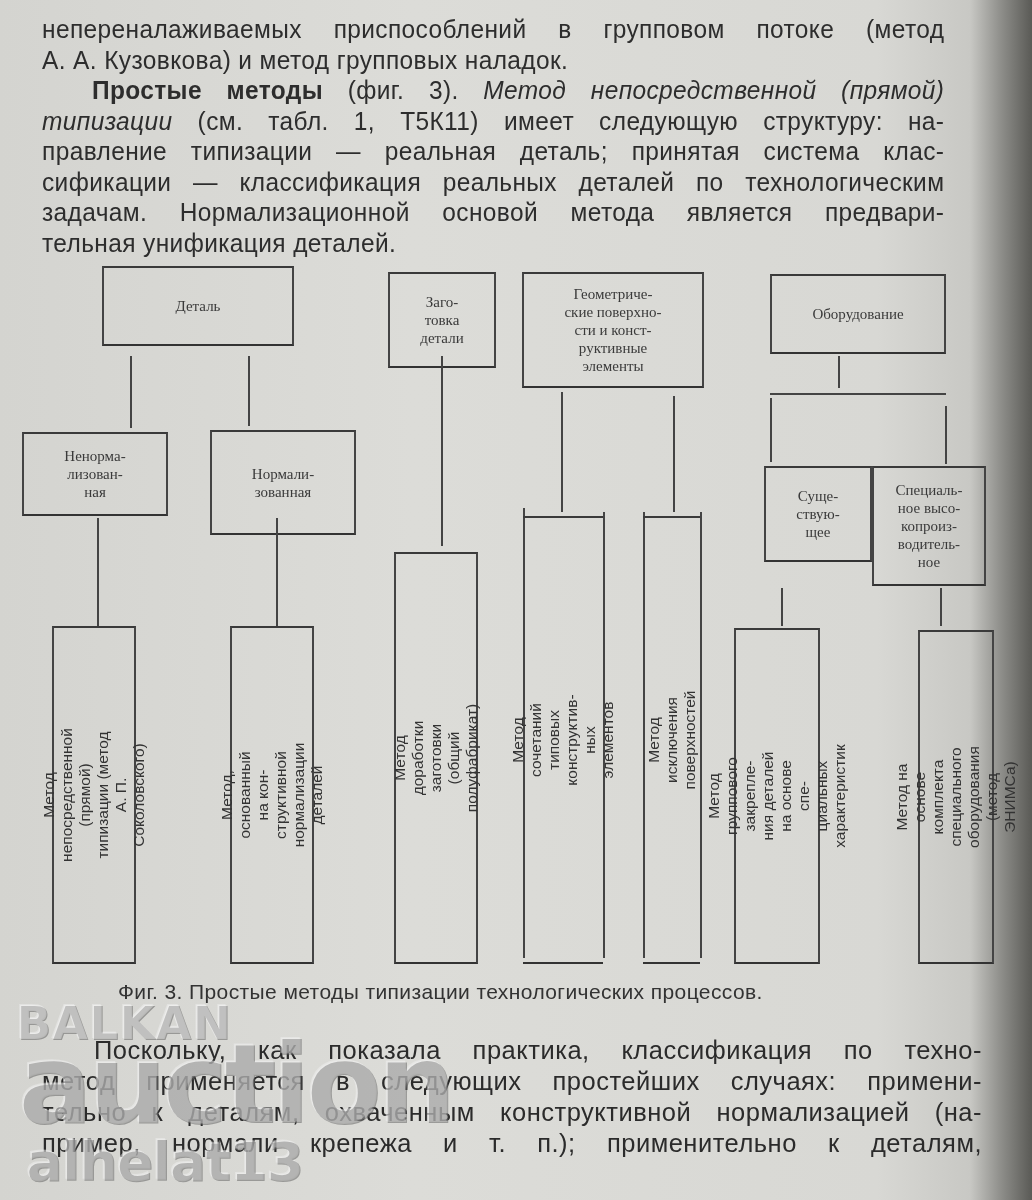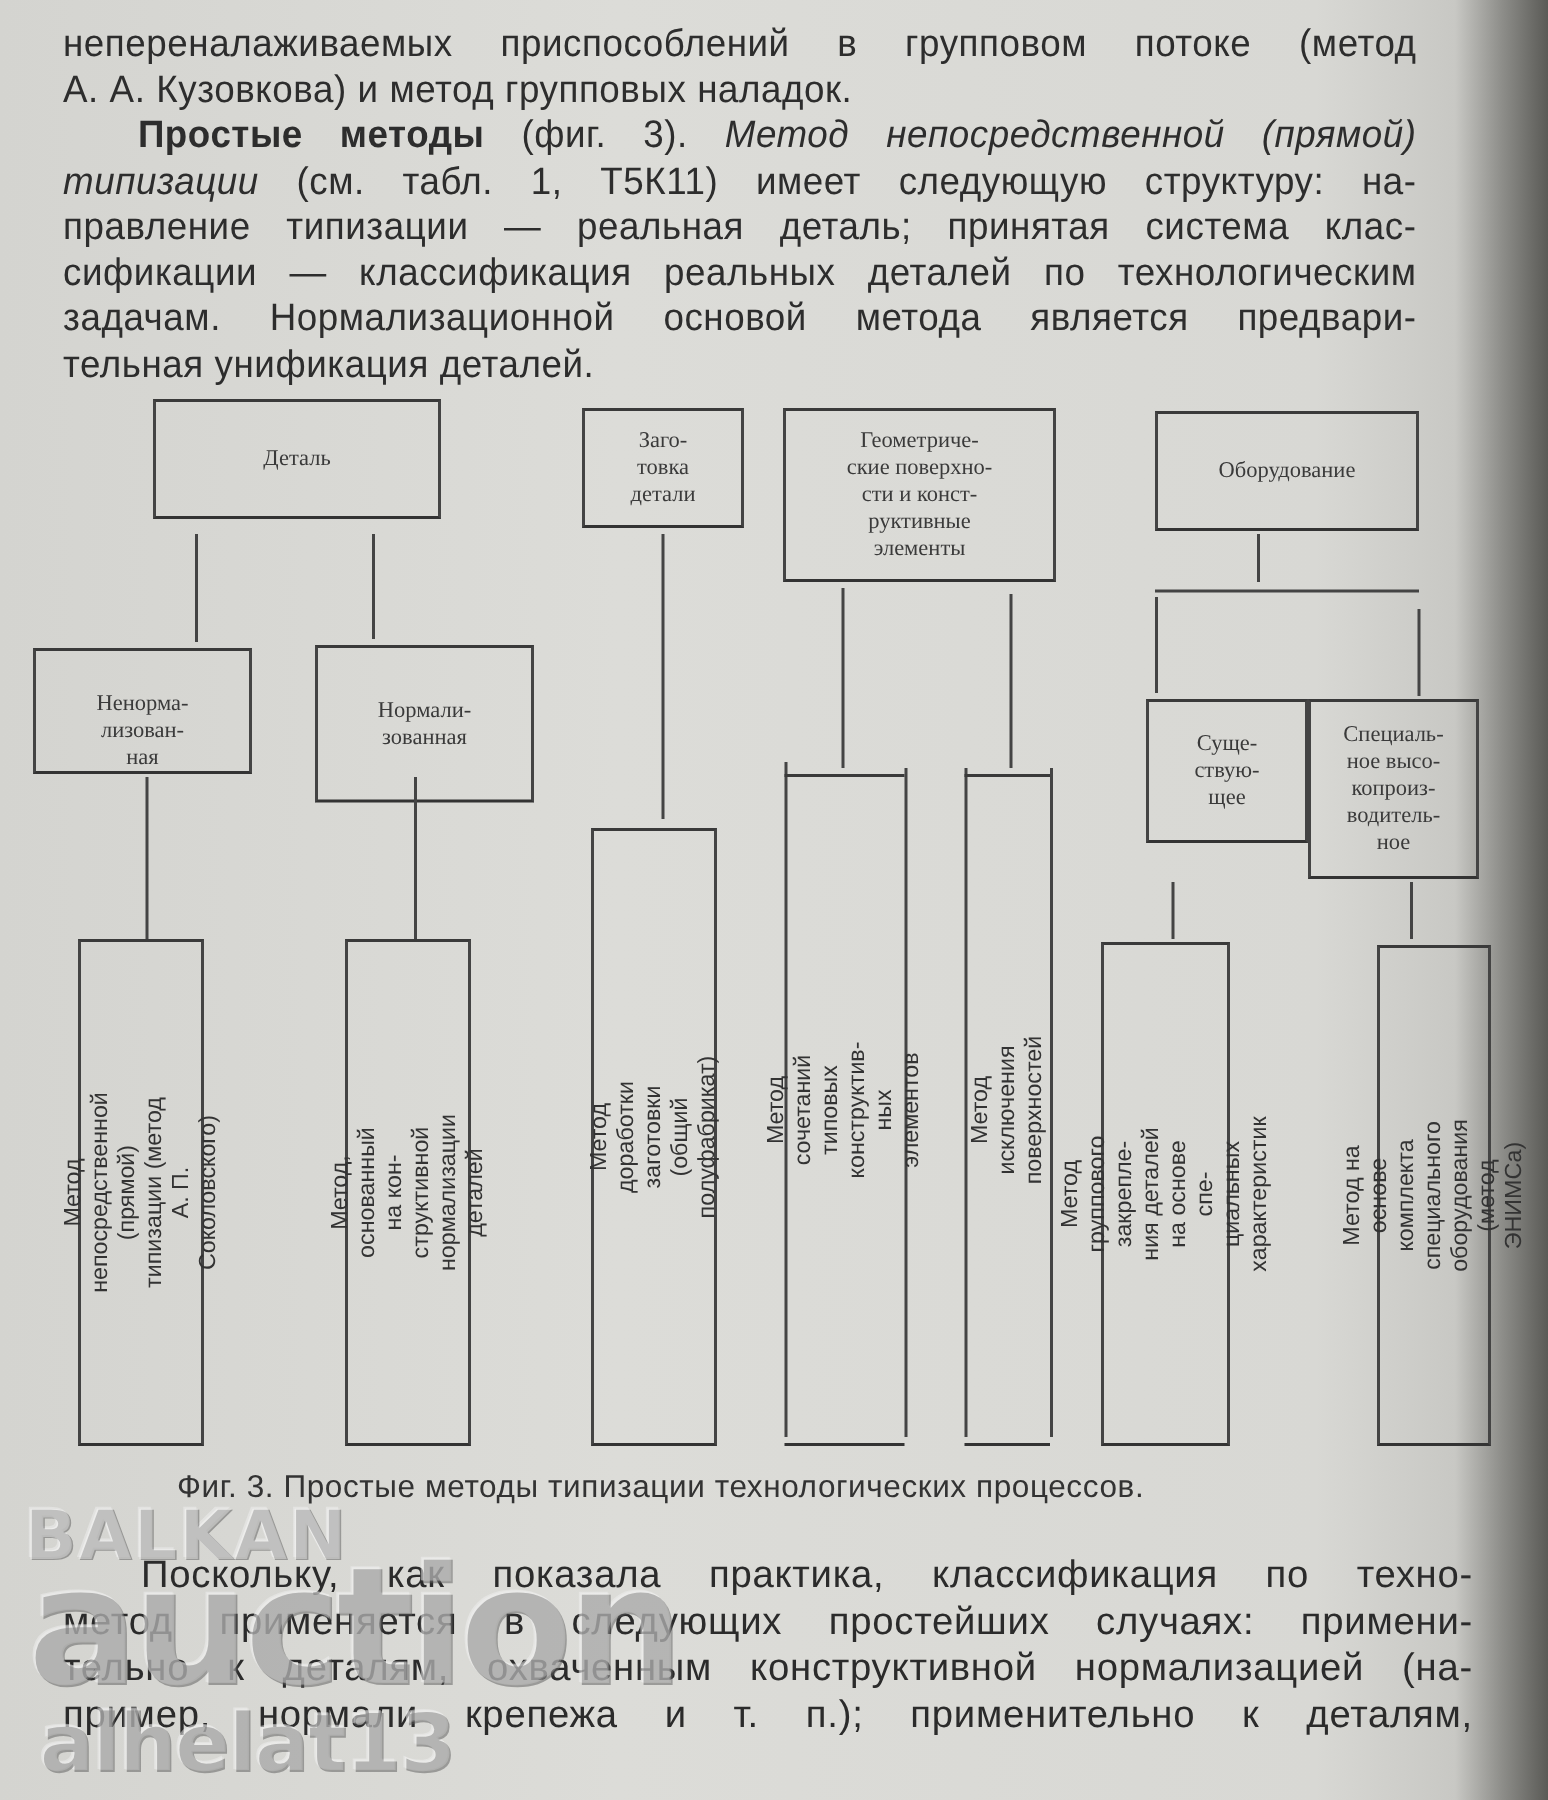--- a/index.html
+++ b/index.html
@@ -77,40 +77,40 @@
     <span class="line">сификации — классификация реальных деталей по технологическим</span>
     <span class="line">задачам. Нормализационной основой метода является предвари-</span>
     <span class="line last">тельная унификация деталей.</span>
   </div>
 
   <div>
 
     <div class="box" style="left:102px;top:266px;width:192px;height:80px;">
       <span style="white-space:pre-line;">Деталь</span>
     </div>
-    <div class="box" style="left:388px;top:272px;width:108px;height:80px;">
+    <div class="box" style="left:388px;top:272px;width:108px;height:96px;">
       <span style="white-space:pre-line;">Заго-
 товка
 детали</span>
     </div>
     <div class="box" style="left:522px;top:272px;width:182px;height:116px;">
       <span style="white-space:pre-line;">Геометриче-
 ские поверхно-
 сти и конст-
 руктивные
 элементы</span>
     </div>
     <div class="box" style="left:770px;top:274px;width:176px;height:80px;">
       <span style="white-space:pre-line;">Оборудование</span>
     </div>
 
     <div class="vline" style="left:130px;top:356px;height:72px;"></div>
     <div class="vline" style="left:248px;top:356px;height:70px;"></div>
 
-    <div class="box" style="left:22px;top:432px;width:146px;height:84px;align-items:flex-end;">
+    <div class="box" style="left:22px;top:432px;width:146px;height:84px;">
       <span style="white-space:pre-line;">Ненорма-
 лизован-
 ная</span>
     </div>
     <div class="box" style="left:210px;top:430px;width:146px;height:105px;">
       <span style="white-space:pre-line;">Нормали-
 зованная</span>
     </div>
 
     <div class="vline" style="left:838px;top:356px;height:32px;"></div>

